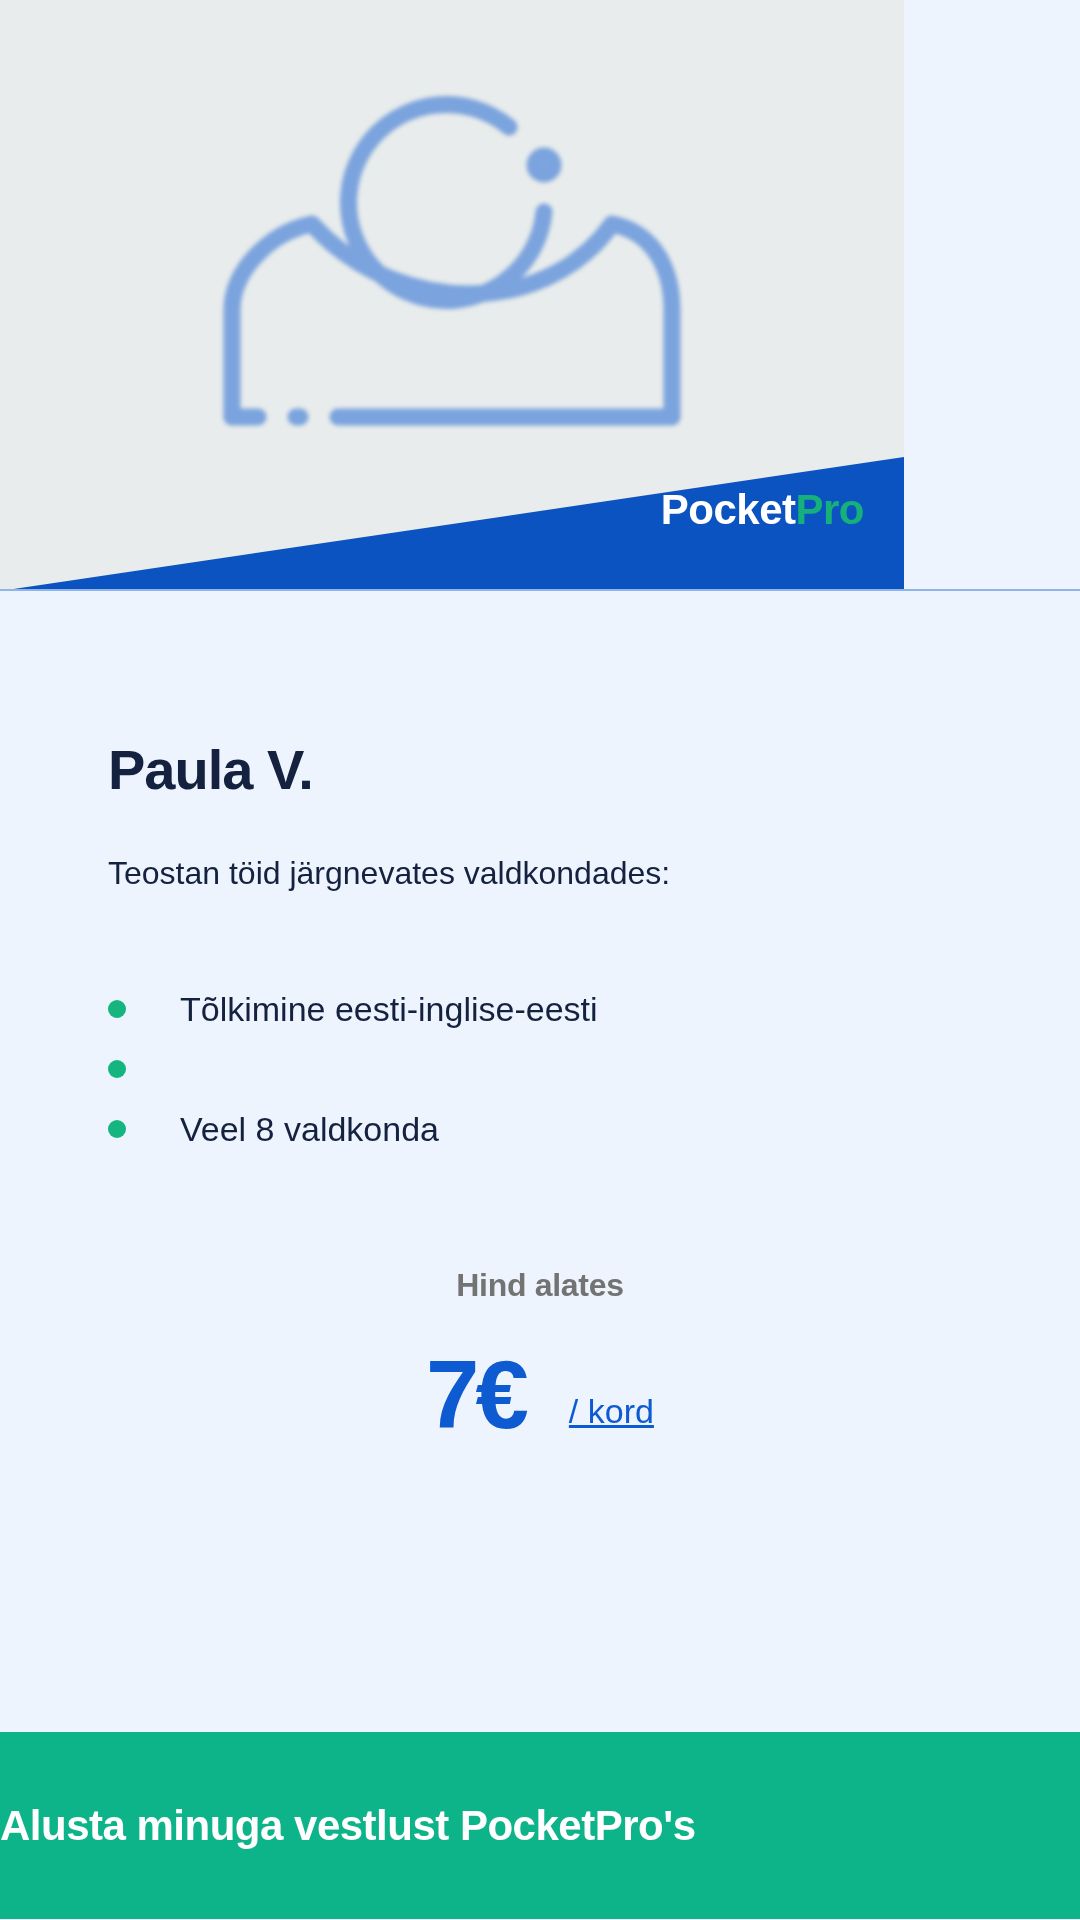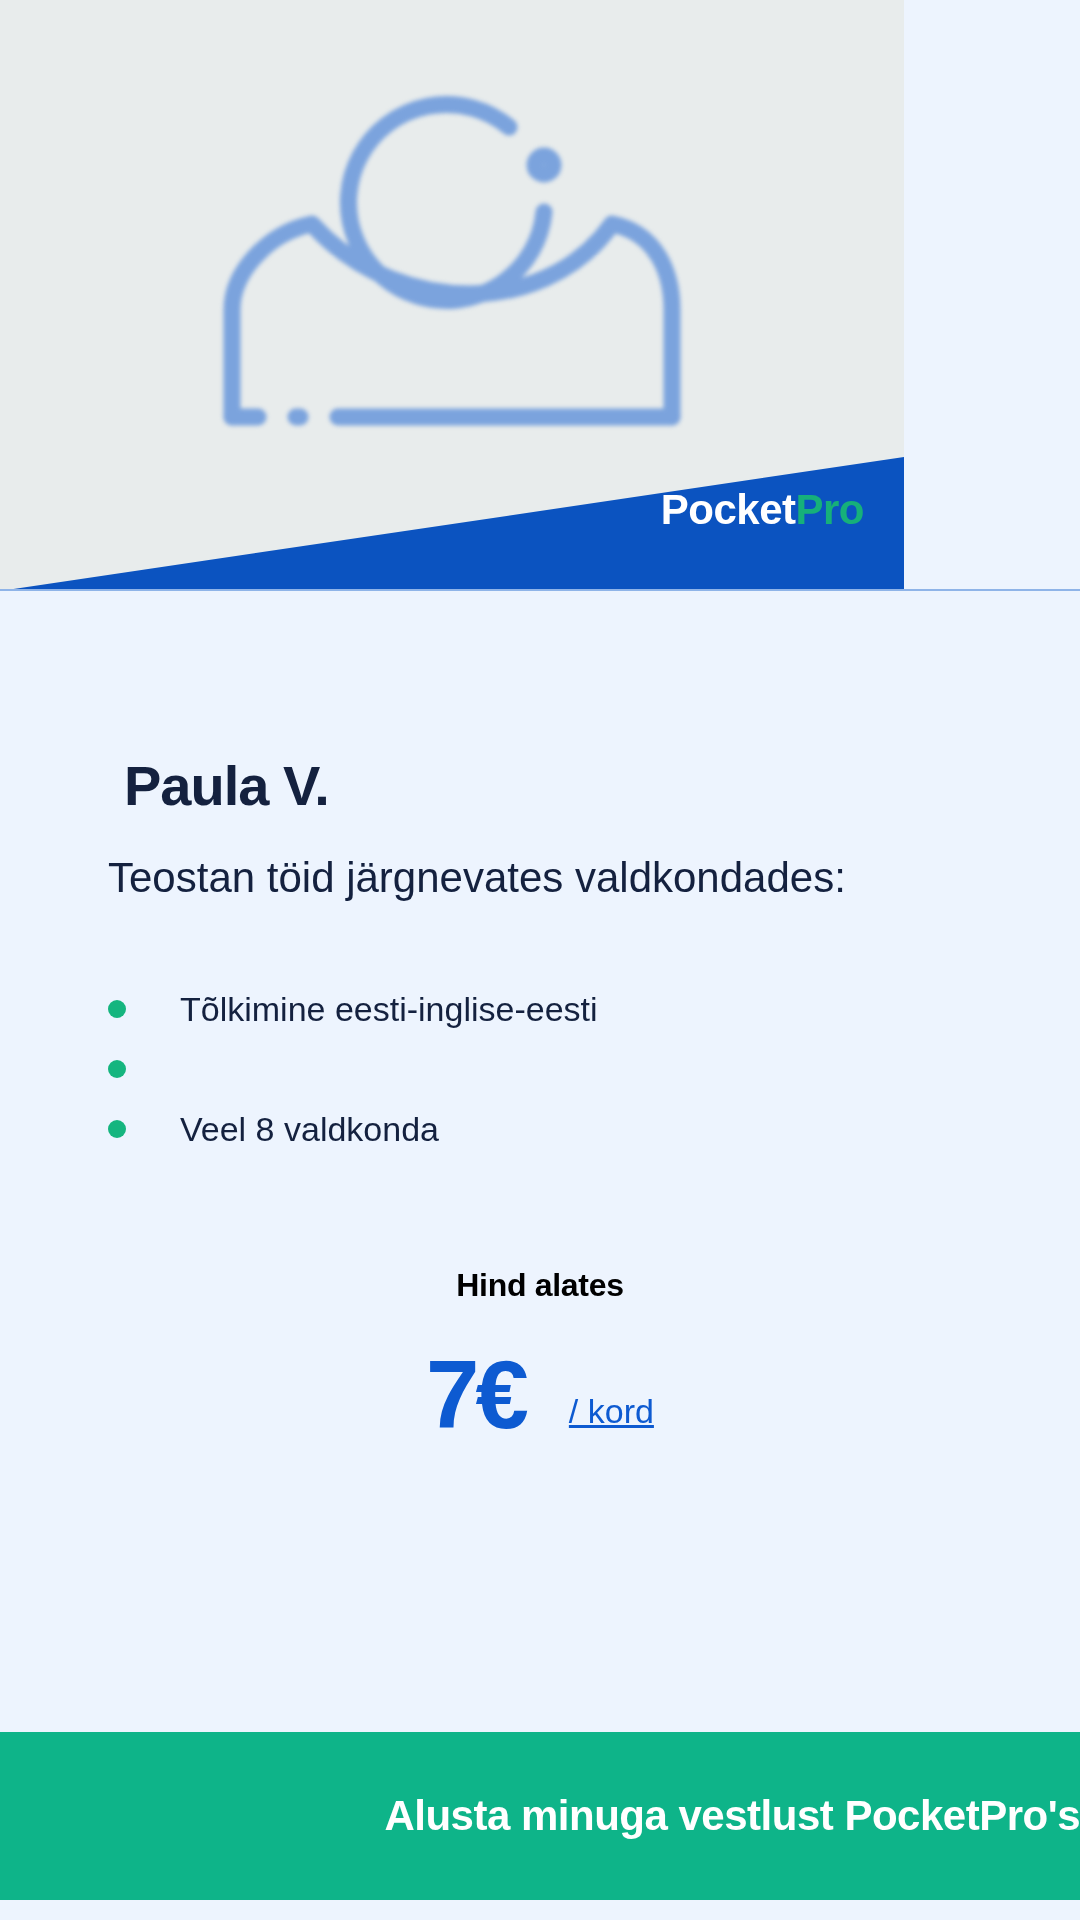--- a/index.html
+++ b/index.html
@@ -92,28 +92,28 @@
 
   .profile-name {
     position: absolute;
     left: 108px;
     top: 151px;
     font-size: 56px;
     font-weight: 700;
     color: #14213f;
     letter-spacing: -1px;
     line-height: 1;
-    margin: 16px;
+    margin: 0;
   }
 
   .profile-sub {
     position: absolute;
     left: 108px;
     top: 266px;
-    font-size: 42px;
+    font-size: 32px;
     font-weight: 400;
     color: #14213f;
     line-height: 1;
     margin: 0;
   }
 
   .skill-list {
     position: absolute;
     left: 108px;
     top: 388px;
@@ -146,21 +146,21 @@
     top: 678px;
     width: 1080px;
   }
   .price-label {
     position: absolute;
     left: 540px;
     top: 0;
     transform: translateX(-50%);
     font-size: 32px;
     font-weight: 700;
-    color: #000000;
+    color: #737373;
     letter-spacing: -0.3px;
     white-space: nowrap;
     line-height: 1;
   }
   .price-row {
     position: absolute;
     left: 540px;
     top: 85px;
     transform: translateX(-50%);
     display: flex;
@@ -183,25 +183,25 @@
     padding-bottom: 8px;
     text-decoration: underline;
   }
 
   
   .cta-bar {
     position: absolute;
     left: 0;
     top: 1732px;
     width: 1080px;
-    height: 168px;
+    height: 187px;
     background: #0eb489;
     display: flex;
     align-items: center;
-    justify-content: flex-end;
+    justify-content: flex-start;
   }
   .cta-text {
     font-size: 42px;
     font-weight: 700;
     color: #ffffff;
     letter-spacing: -0.5px;
     line-height: 1;
     white-space: nowrap;
   }
 </style>

